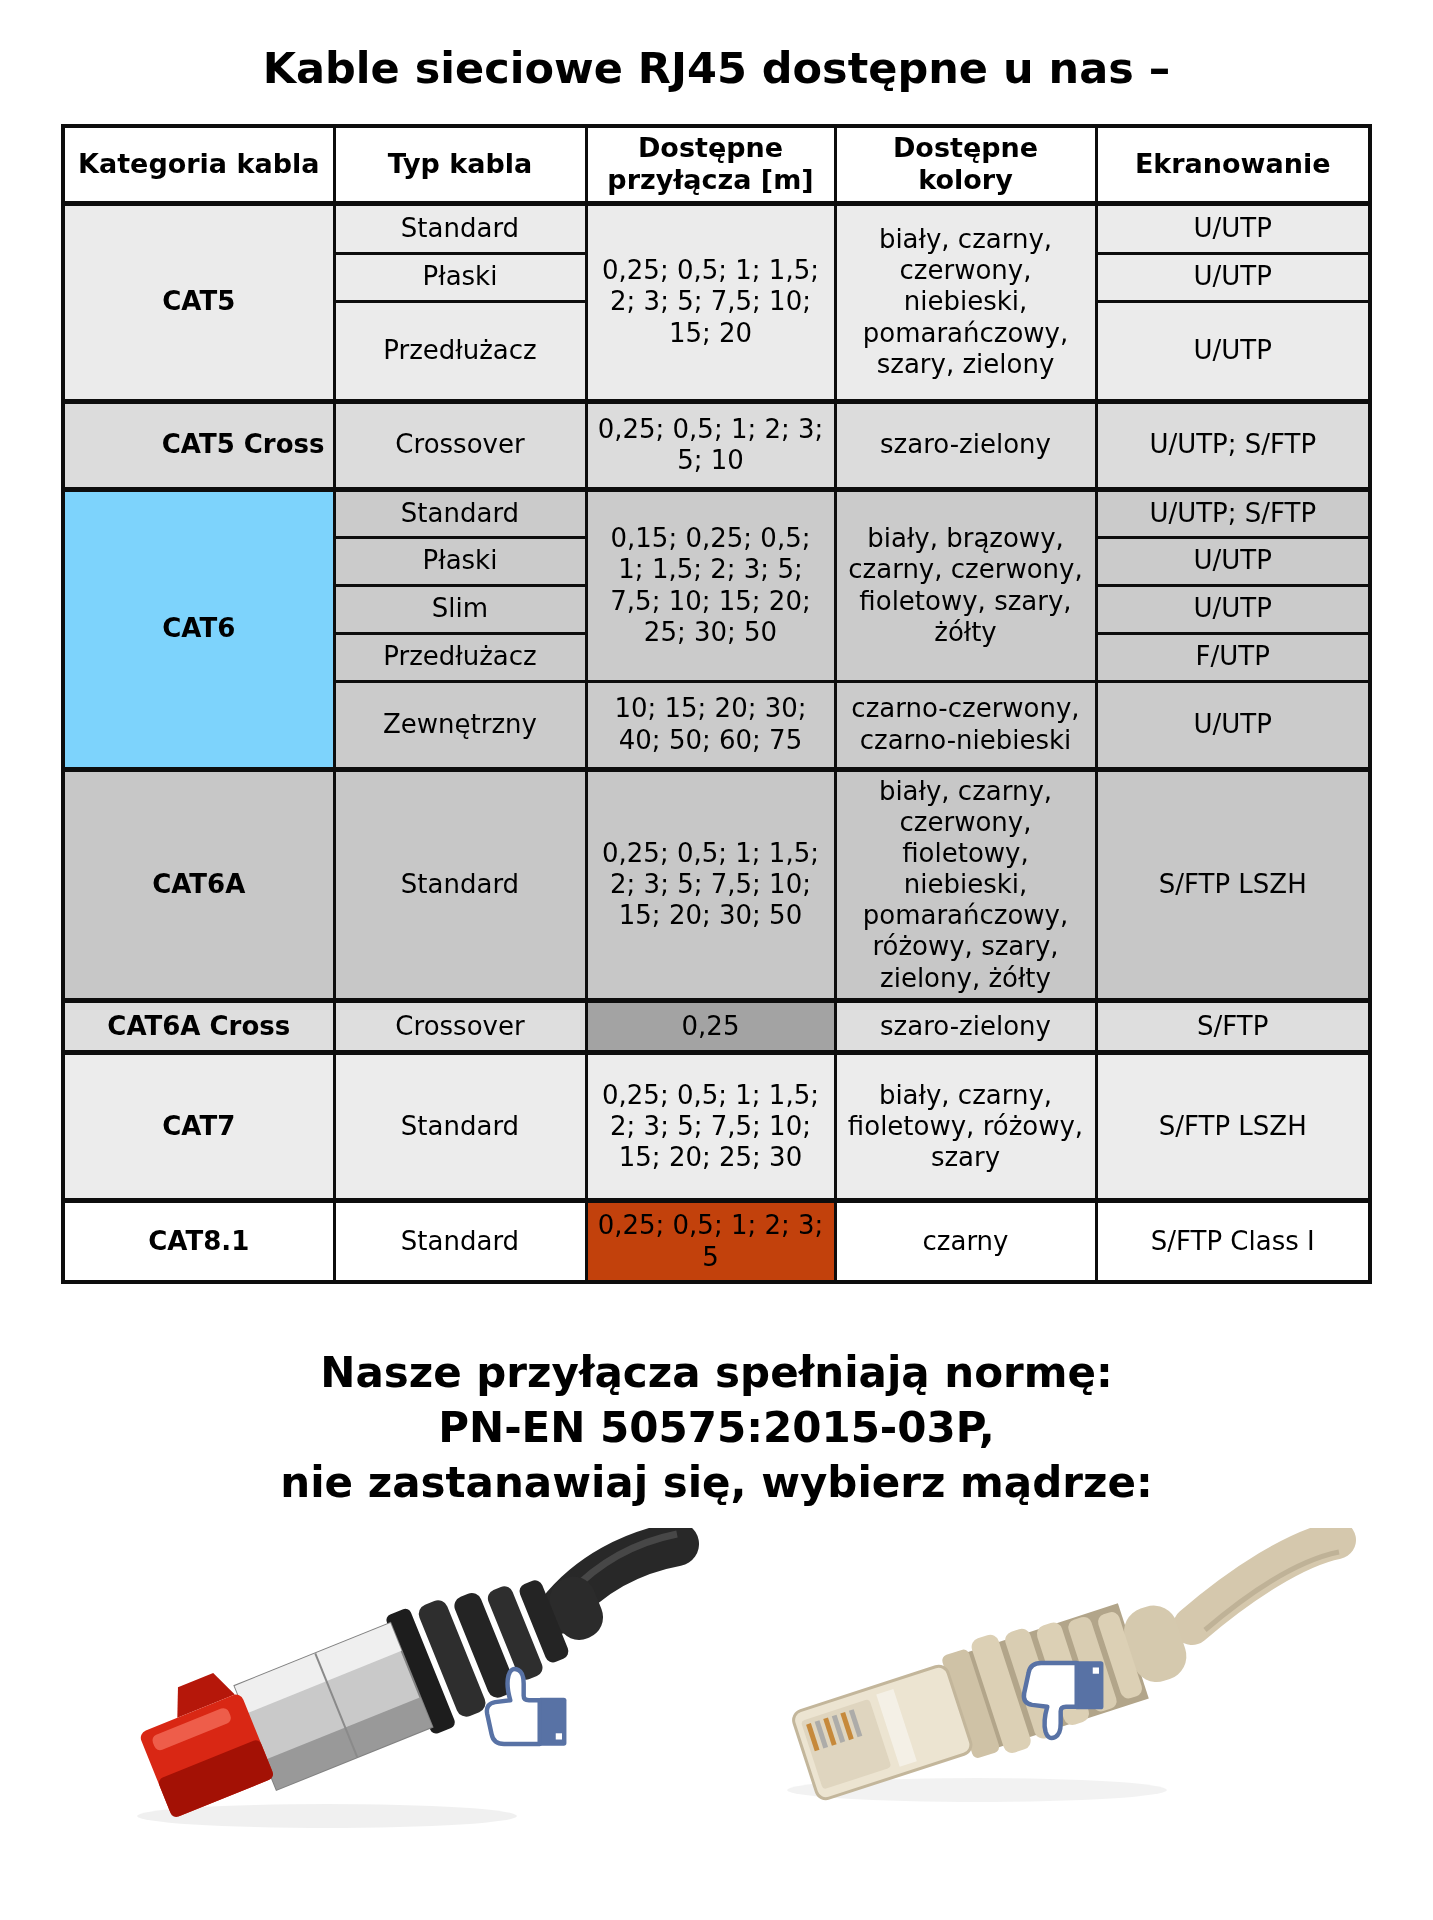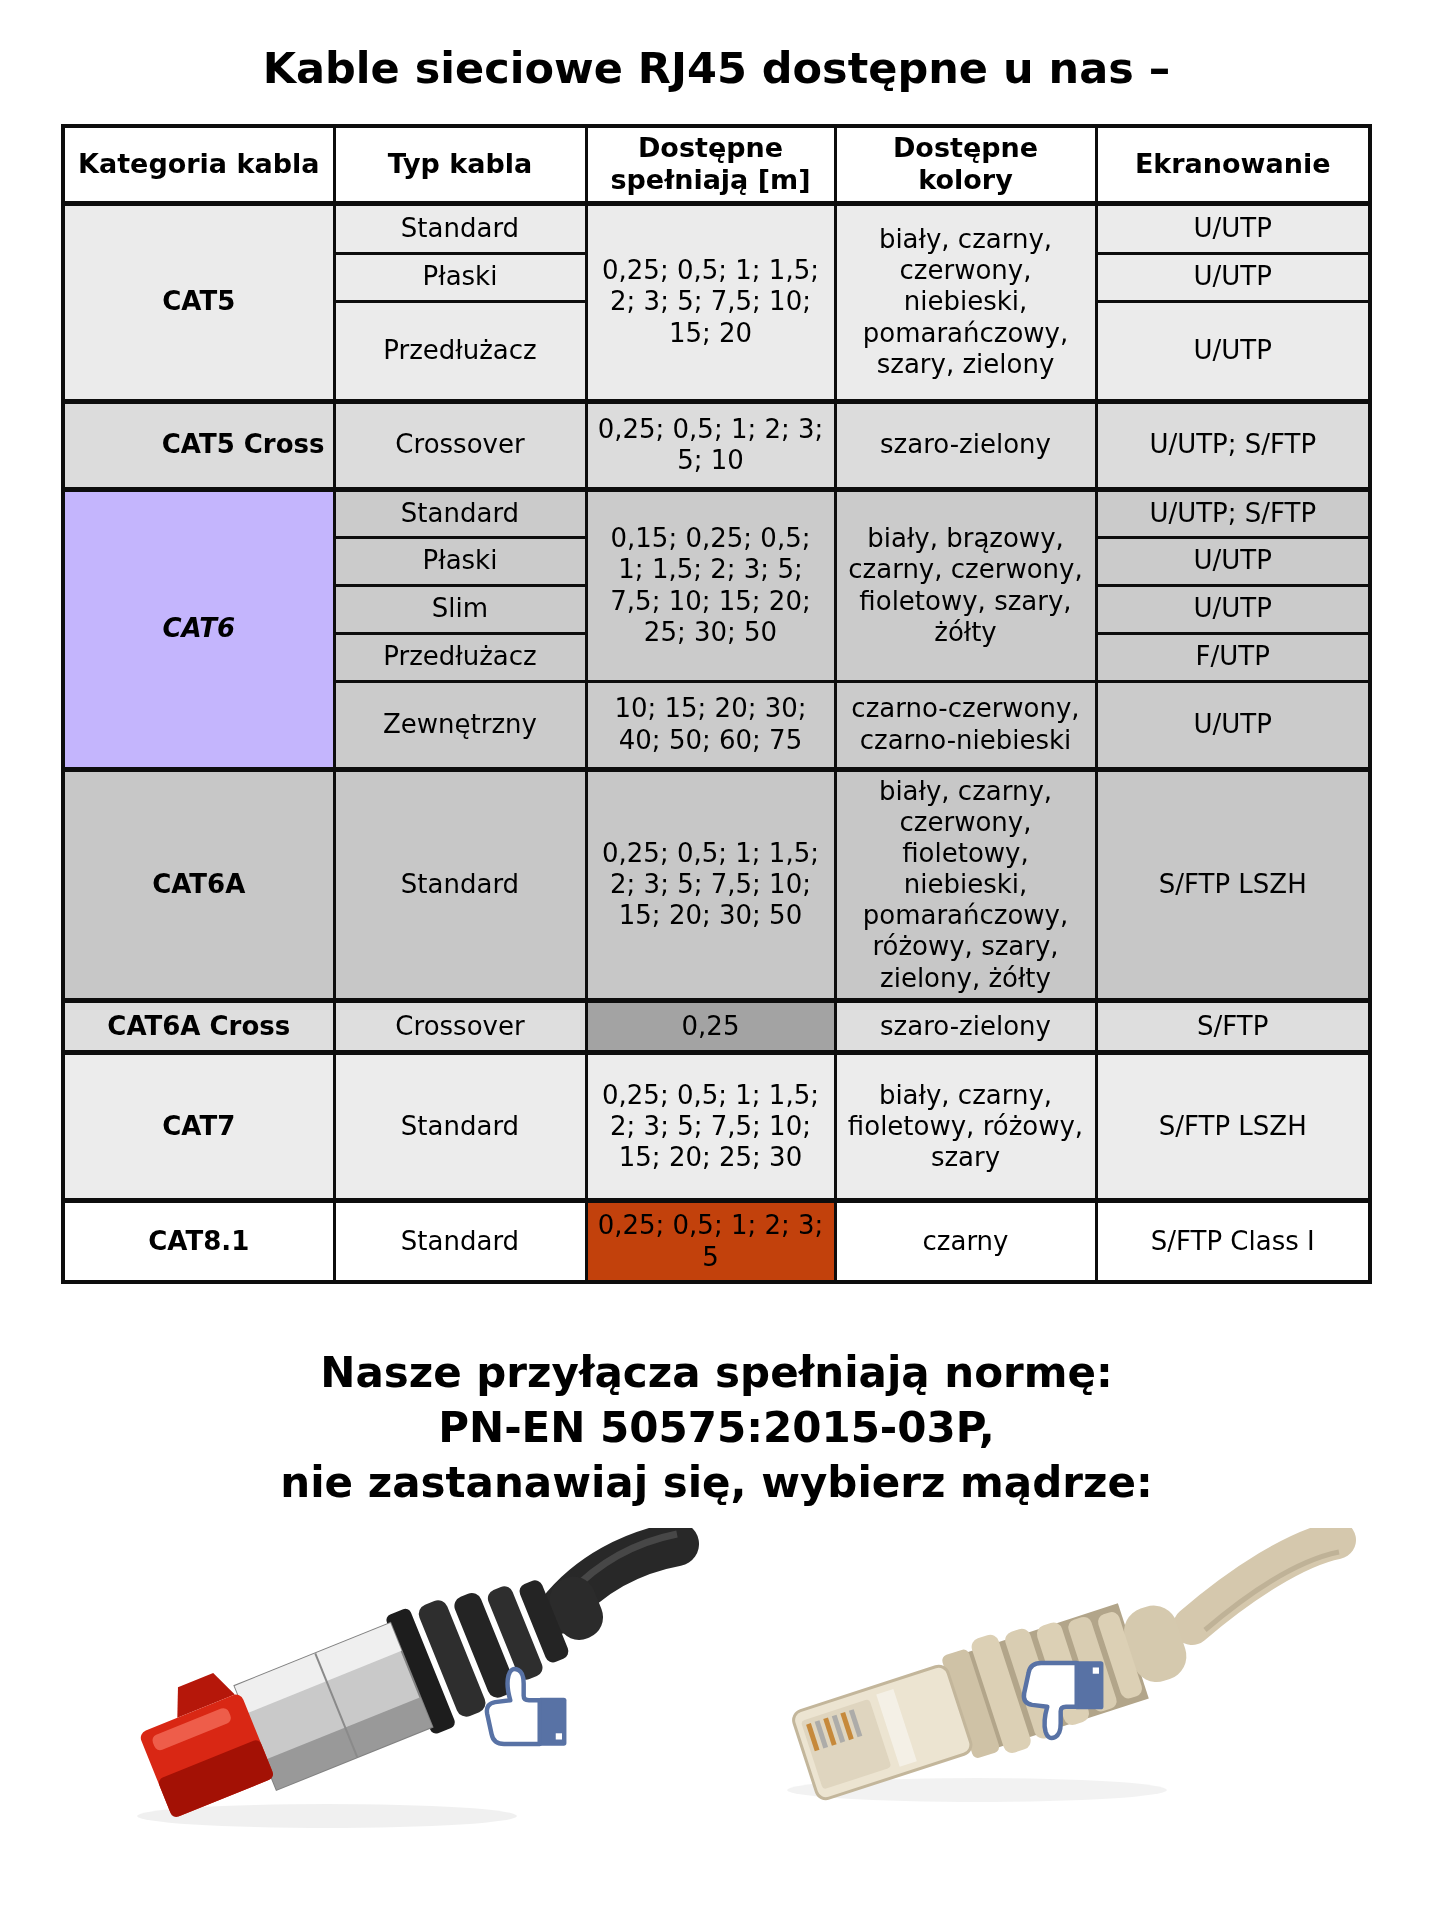--- a/index.html
+++ b/index.html
@@ -37,21 +37,21 @@
       <col style="width:271px">
         <col style="width:252px">
         <col style="width:249px">
         <col style="width:261px">
         <col style="width:274px">
     </colgroup>
     <thead>
       <tr class="rh70">
         <th style="background-color: rgb(255, 255, 255);">Kategoria kabla</th>
         <th style="background-color: rgb(255, 255, 255);">Typ kabla</th>
-        <th style="background-color: rgb(255, 255, 255);">Dostępne spełniają [m]</th>
+        <th style="background-color: rgb(255, 255, 255);">Dostępne przyłącza [m]</th>
         <th style="background-color: rgb(255, 255, 255);">Dostępne kolory</th>
         <th style="background-color: rgb(255, 255, 255);">Ekranowanie</th>
       </tr>
     </thead>
     <tbody>
       <tr class="rh50 group-start">
         <td class="cat" rowspan="3" style="background-color: rgb(235, 235, 235);">CAT5</td>
         <td style="background-color: rgb(235, 235, 235);">Standard</td>
         <td rowspan="3" style="background-color: rgb(235, 235, 235);">0,25; 0,5; 1; 1,5; 2; 3; 5; 7,5; 10; 15; 20</td>
         <td rowspan="3" style="background-color: rgb(235, 235, 235);">biały, czarny, czerwony, niebieski, pomarańczowy, szary, zielony</td>
@@ -68,21 +68,21 @@
 
       <tr class="rh88 group-start">
         <td class="cat" style="background-color: rgb(220, 220, 220); text-align: right;">CAT5 Cross</td>
         <td style="background-color: rgb(220, 220, 220);">Crossover</td>
         <td style="background-color: rgb(220, 220, 220);">0,25; 0,5; 1; 2; 3; 5; 10</td>
         <td style="background-color: rgb(220, 220, 220);">szaro-zielony</td>
         <td style="background-color: rgb(220, 220, 220);">U/UTP; S/FTP</td>
       </tr>
 
       <tr class="rh48 group-start">
-        <td class="cat" rowspan="5" style="background-color: #c4b5fd; font-style: italic;">CAT6</td>
+        <td class="cat" rowspan="5" style="background-color: #7dd3fc;">CAT6</td>
         <td style="background-color: rgb(203, 203, 203);">Standard</td>
         <td rowspan="4" style="background-color: rgb(203, 203, 203);">0,15; 0,25; 0,5; 1; 1,5; 2; 3; 5; 7,5; 10; 15; 20; 25; 30; 50</td>
         <td rowspan="4" style="background-color: rgb(203, 203, 203);">biały, brązowy, czarny, czerwony, fioletowy, szary, żółty</td>
         <td style="background-color: rgb(203, 203, 203);">U/UTP; S/FTP</td>
       </tr>
       <tr class="rh48">
         <td style="background-color: rgb(203, 203, 203);">Płaski</td>
         <td style="background-color: rgb(203, 203, 203);">U/UTP</td>
       </tr>
       <tr class="rh48">

